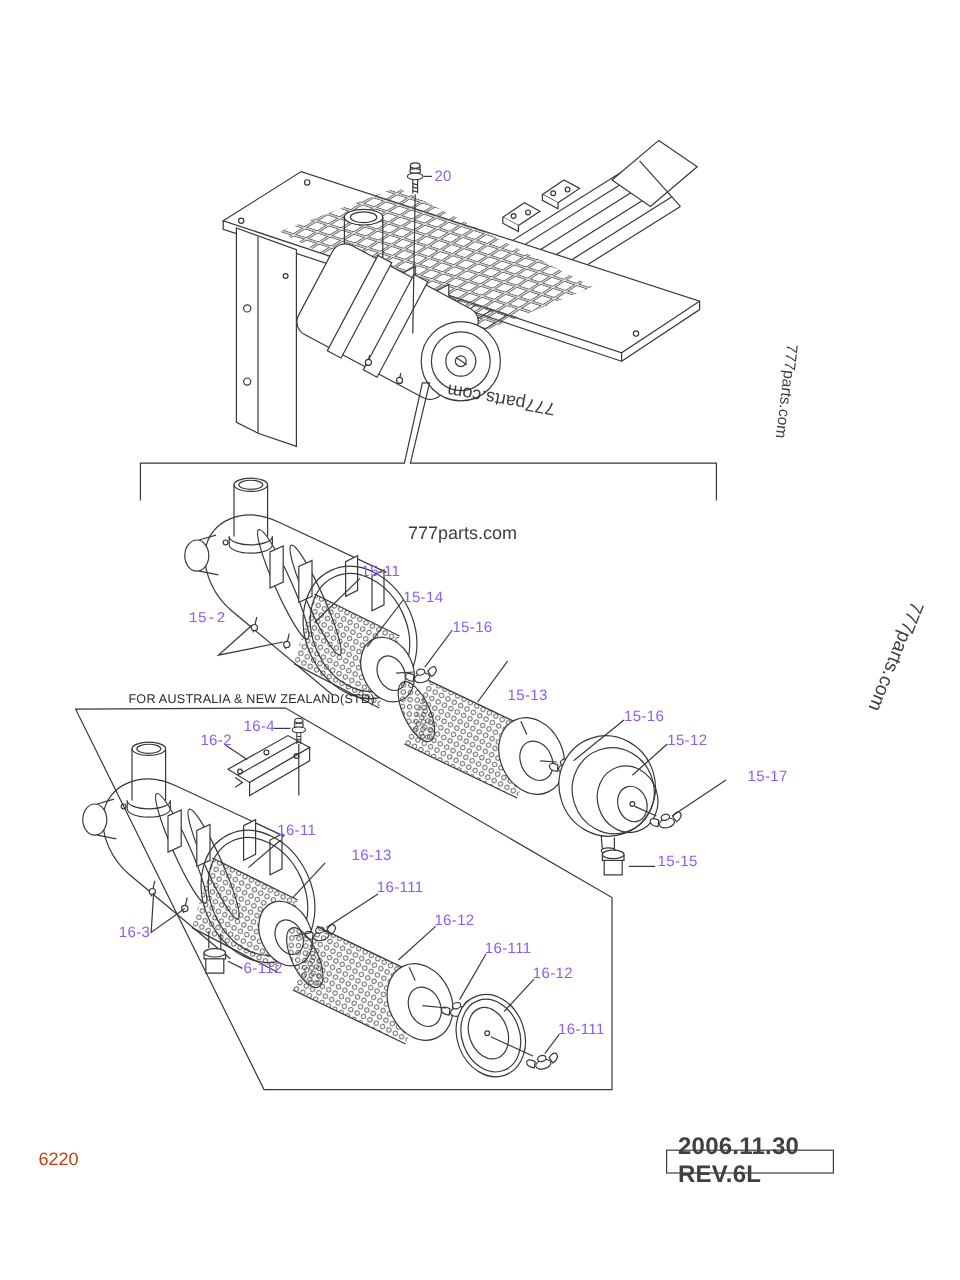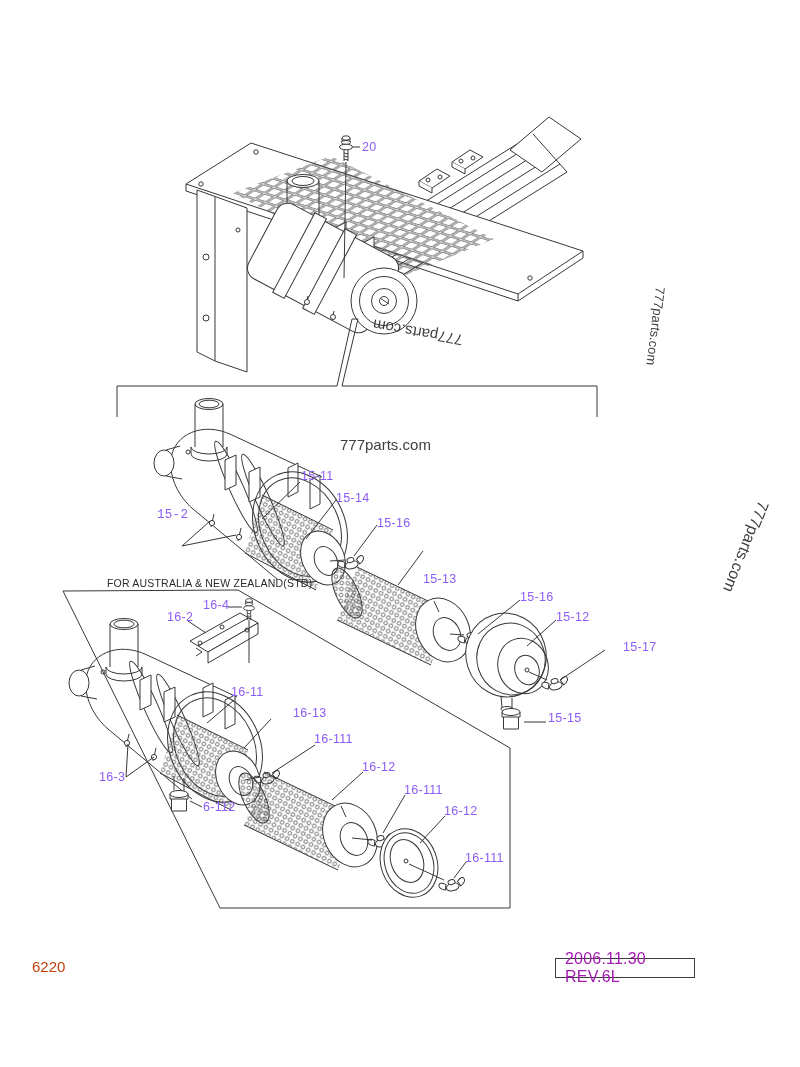--- a/index.html
+++ b/index.html
@@ -8,21 +8,21 @@
   .page svg{position:absolute;left:0;top:0;}
   .abs{position:absolute;white-space:nowrap;}
   .title{font-size:18px;letter-spacing:1px;color:#161616;}
   .region-note{font-size:10.5px;color:#2a2a2a;letter-spacing:0.2px;margin-left:44px;}
   .part-label{position:absolute;font-size:12.5px;color:#8b5cf6;letter-spacing:0.3px;white-space:nowrap;}
   .watermark{position:absolute;color:#2e2e2e;transform-origin:0 0;white-space:nowrap;opacity:0.92;}
   .page-number{font-size:15px;color:#c2410c;}
   .rev-box{position:absolute;left:555px;top:958px;width:140px;height:20px;
            border:1.6px solid #3c3c3c;display:flex;align-items:center;
            padding-left:9px;box-sizing:border-box;overflow:visible;}
-  .rev-box span{font-size:16px;color:#a21caf;letter-spacing:0.2px;}
+  .rev-box span{font-size:20px;color:#404040;letter-spacing:0.2px;font-weight:bold;}
 </style>
 </head>
 <body>
 
 <div class="page">
 
   <svg width="800" height="1067" viewBox="0 0 800 1067">
     <defs>
       <pattern id="mesh" width="6" height="6" patternUnits="userSpaceOnUse" patternTransform="rotate(28)">
         <circle cx="3" cy="3" r="1.9" fill="none" stroke="#3c3c3c" stroke-width="0.7"></circle>

